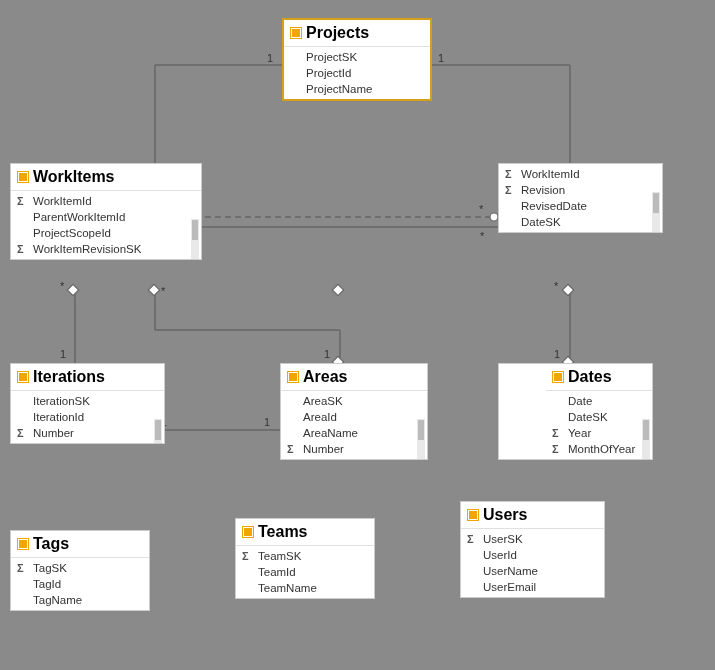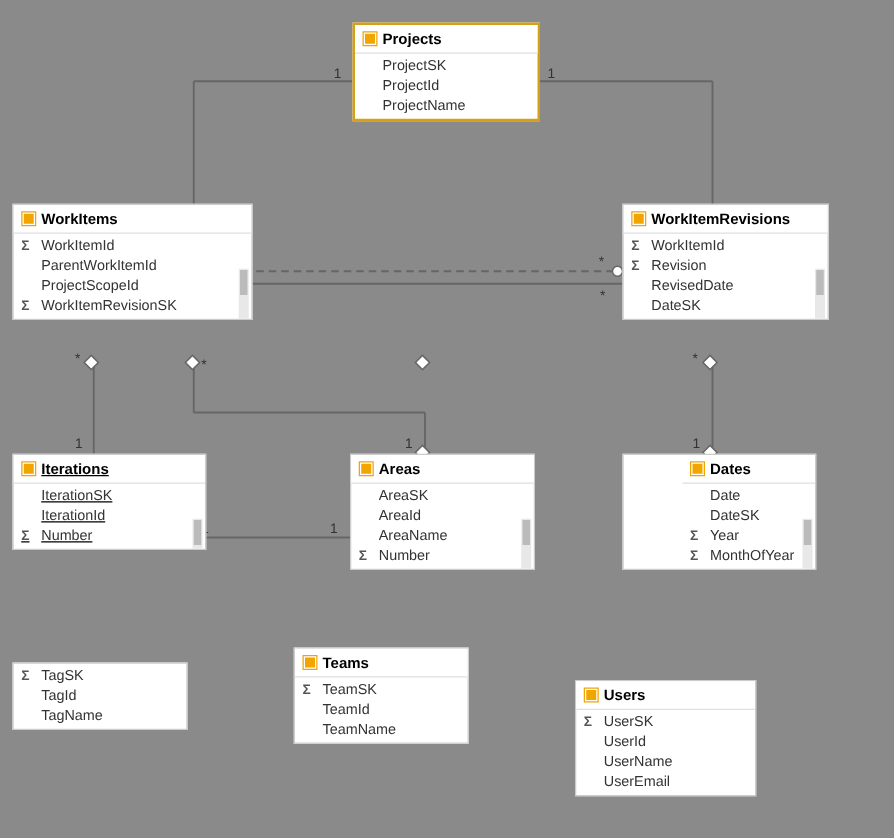--- a/index.html
+++ b/index.html
@@ -32,21 +32,21 @@
       border: 2px solid #d4a017;
     }
 
     .db-table-header {
       display: flex;
       align-items: center;
       padding: 4px 6px;
       border-bottom: 1px solid #e0e0e0;
       background: #fff;
       font-weight: 600;
-      font-size: 12px;
+      font-size: 16px;
       gap: 4px;
     }
 
     .table-icon {
       display: inline-block;
       width: 12px;
       height: 12px;
       background: #f0a500;
       position: relative;
       flex-shrink: 0;
@@ -231,24 +231,20 @@
         <span class="field-sigma">Σ</span>
         <span class="field-name">WorkItemRevisionSK</span>
       </div>
       <div class="scroll-indicator">
         <div class="scroll-thumb"></div>
       </div>
     </div>
   </div>
 
   <div class="db-table" style="left:498px; top:163px; width:165px;">
-    <div class="db-table-header">
-      <span class="table-icon"></span>
-      <span>WorkItemRevisions</span>
-    </div>
     <div class="db-table-body" style="position:relative;">
       <div class="db-field">
         <span class="field-sigma">Σ</span>
         <span class="field-name">WorkItemId</span>
       </div>
       <div class="db-field">
         <span class="field-sigma">Σ</span>
         <span class="field-name">Revision</span>
       </div>
       <div class="db-field">
@@ -258,21 +254,21 @@
       <div class="db-field">
         <span class="field-sigma"></span>
         <span class="field-name">DateSK</span>
       </div>
       <div class="scroll-indicator">
         <div class="scroll-thumb"></div>
       </div>
     </div>
   </div>
 
-  <div class="db-table" style="left:10px; top:363px; width:155px;text-decoration:underline;">
+  <div class="db-table" style="left:10px; top:363px; width:155px;">
     <div class="db-table-header">
       <span class="table-icon"></span>
       <span>Iterations</span>
     </div>
     <div class="db-table-body" style="position:relative;">
       <div class="db-field">
         <span class="field-sigma"></span>
         <span class="field-name">IterationSK</span>
       </div>
       <div class="db-field">
@@ -339,20 +335,24 @@
         <span class="field-sigma">Σ</span>
         <span class="field-name">MonthOfYear</span>
       </div>
       <div class="scroll-indicator">
         <div class="scroll-thumb"></div>
       </div>
     </div>
   </div>
 
   <div class="db-table" style="left:10px; top:530px; width:130px;">
+    <div class="db-table-header">
+      <span class="table-icon"></span>
+      <span>Tags</span>
+    </div>
     <div class="db-table-body">
       <div class="db-field">
         <span class="field-sigma">Σ</span>
         <span class="field-name">TagSK</span>
       </div>
       <div class="db-field">
         <span class="field-sigma"></span>
         <span class="field-name">TagId</span>
       </div>
       <div class="db-field">
@@ -376,21 +376,21 @@
         <span class="field-sigma"></span>
         <span class="field-name">TeamId</span>
       </div>
       <div class="db-field">
         <span class="field-sigma"></span>
         <span class="field-name">TeamName</span>
       </div>
     </div>
   </div>
 
-  <div class="db-table" style="left:460px; top:544px; width:145px;">
+  <div class="db-table" style="left:460px; top:501px; width:145px;">
     <div class="db-table-header">
       <span class="table-icon"></span>
       <span>Users</span>
     </div>
     <div class="db-table-body">
       <div class="db-field">
         <span class="field-sigma">Σ</span>
         <span class="field-name">UserSK</span>
       </div>
       <div class="db-field">

